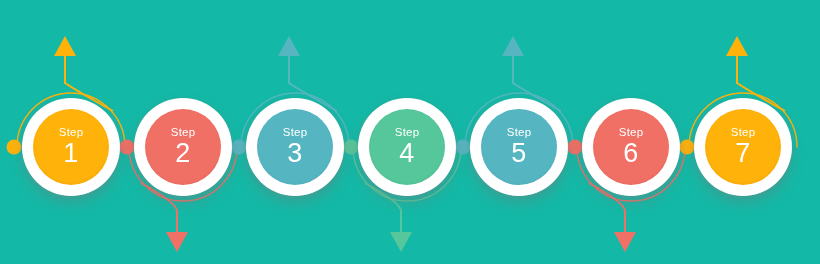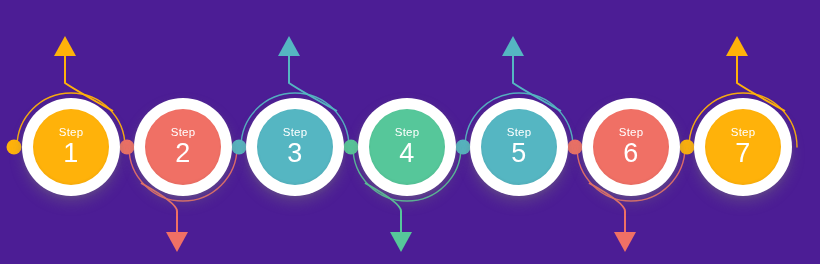--- a/index.html
+++ b/index.html
@@ -11,21 +11,21 @@
     width: 820px;
     height: 264px;
     background: #f5f5f5;
     font-family: "Liberation Sans", sans-serif;
     overflow: hidden;
   }
   #infographic {
     position: relative;
     width: 820px;
     height: 264px;
-    background: #4c1d95;
+    background: #14b8a6;
   }
   #vector-layer {
     position: absolute;
     left: 0;
     top: 0;
     width: 820px;
     height: 264px;
   }
   .step-node {
     position: absolute;

